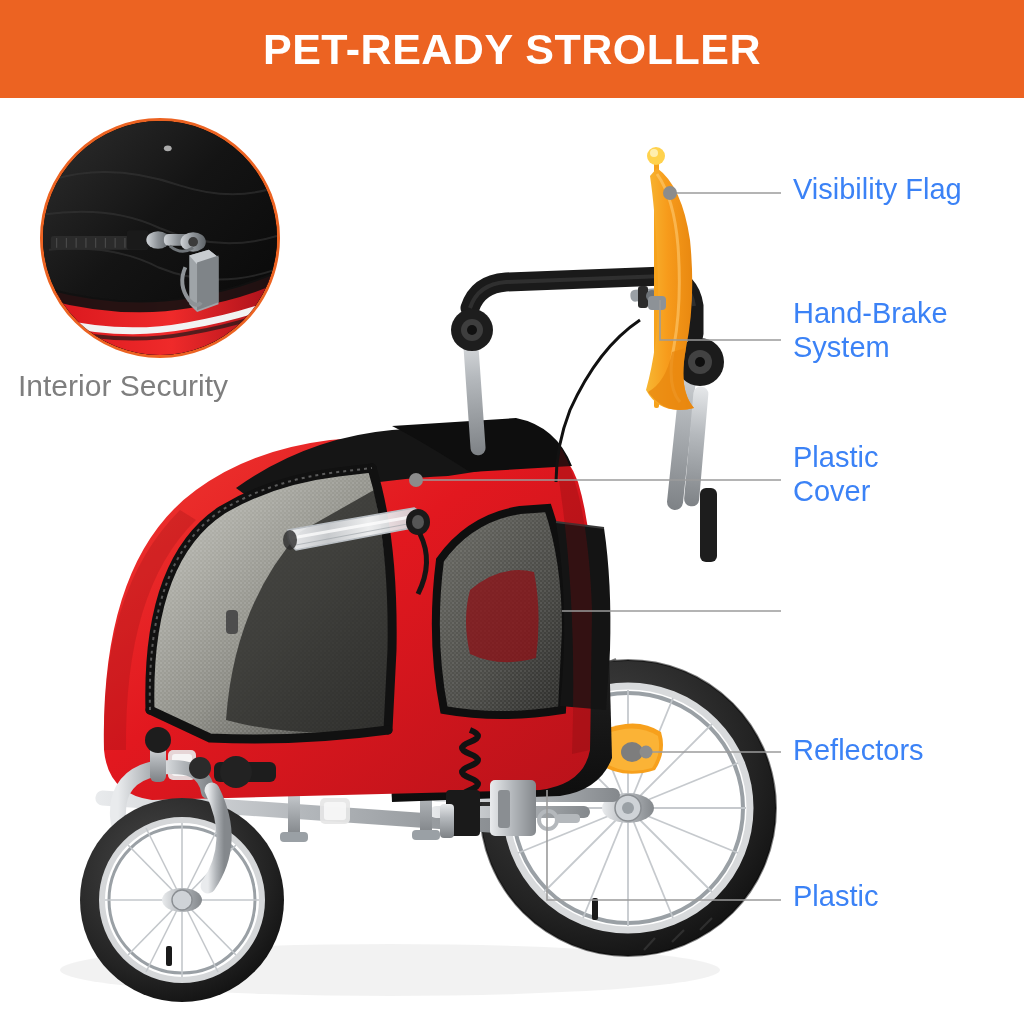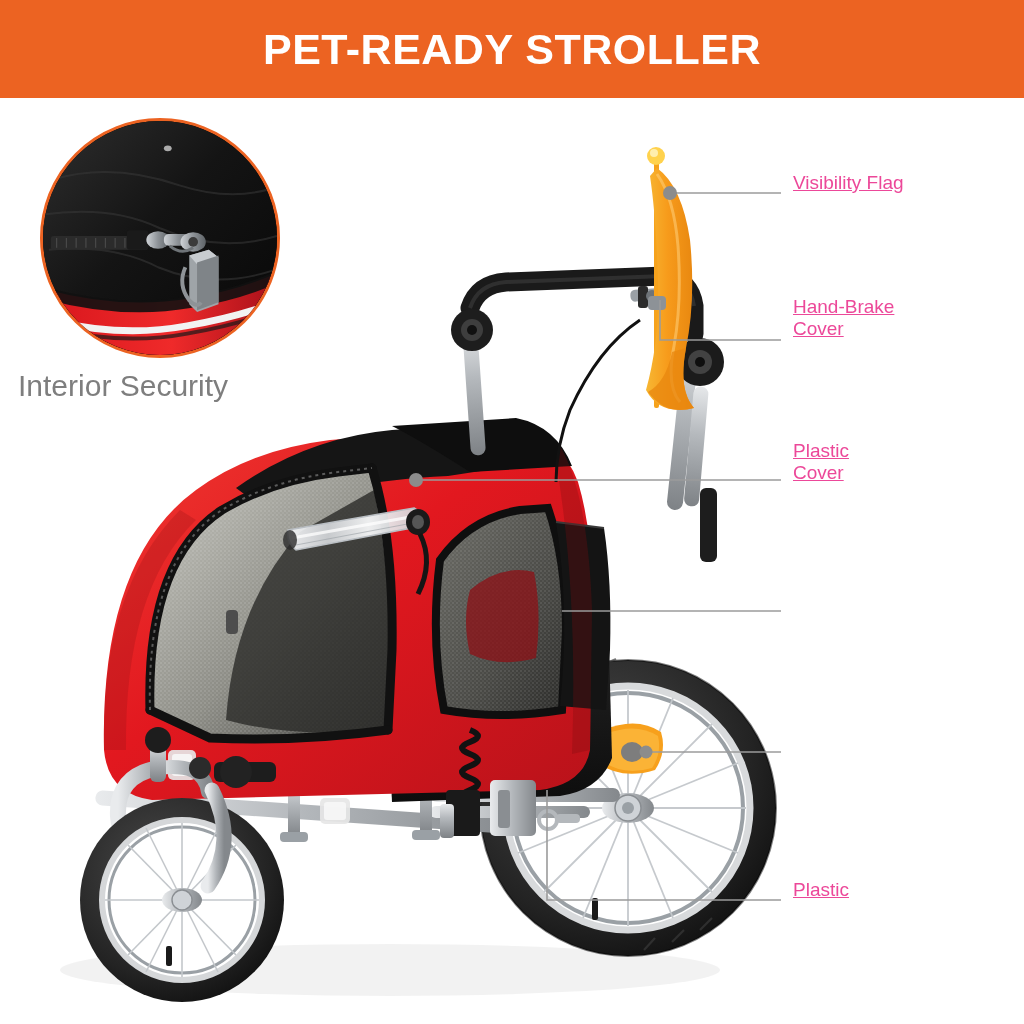--- a/index.html
+++ b/index.html
@@ -42,26 +42,25 @@
     text-align:left;
     color:#7e7e7e;
     font-size:30px;
     line-height:1.22;
     font-weight:400;
   }
 
   
   .label{
     position:absolute;
-    color:#ec4899;
-    font-size:19px;
+    color:#3b82f6;
+    font-size:29px;
     line-height:1.18;
     font-weight:400;
     white-space:pre-line;
-    text-decoration:underline;
   }
   .lbl-flag{left:793px;top:172px;}
   .lbl-brake{left:793px;top:296px;}
   .lbl-cover{left:793px;top:440px;}
   .lbl-mesh{left:793px;top:591px;}
   .lbl-reflect{left:793px;top:733px;}
   .lbl-brakes{left:793px;top:879px;}
 
   
   .leaders{position:absolute;left:0;top:0;width:1024px;height:1024px;pointer-events:none;}
@@ -473,18 +472,19 @@
     </g>
     <g fill="#8c8c8c">
       <circle cx="670" cy="193" r="7"></circle>
       <circle cx="416" cy="480" r="7"></circle>
       <circle cx="646" cy="752" r="6.5"></circle>
     </g>
   </svg>
 
   <div class="label lbl-flag">Visibility Flag</div>
   <div class="label lbl-brake">Hand-Brake
-Cover</div>
+System</div>
   <div class="label lbl-cover">Plastic
 Cover</div>
+  <div class="label lbl-reflect">Reflectors</div>
   <div class="label lbl-brakes">Plastic</div>
 
 </div>
 
 </body></html>

